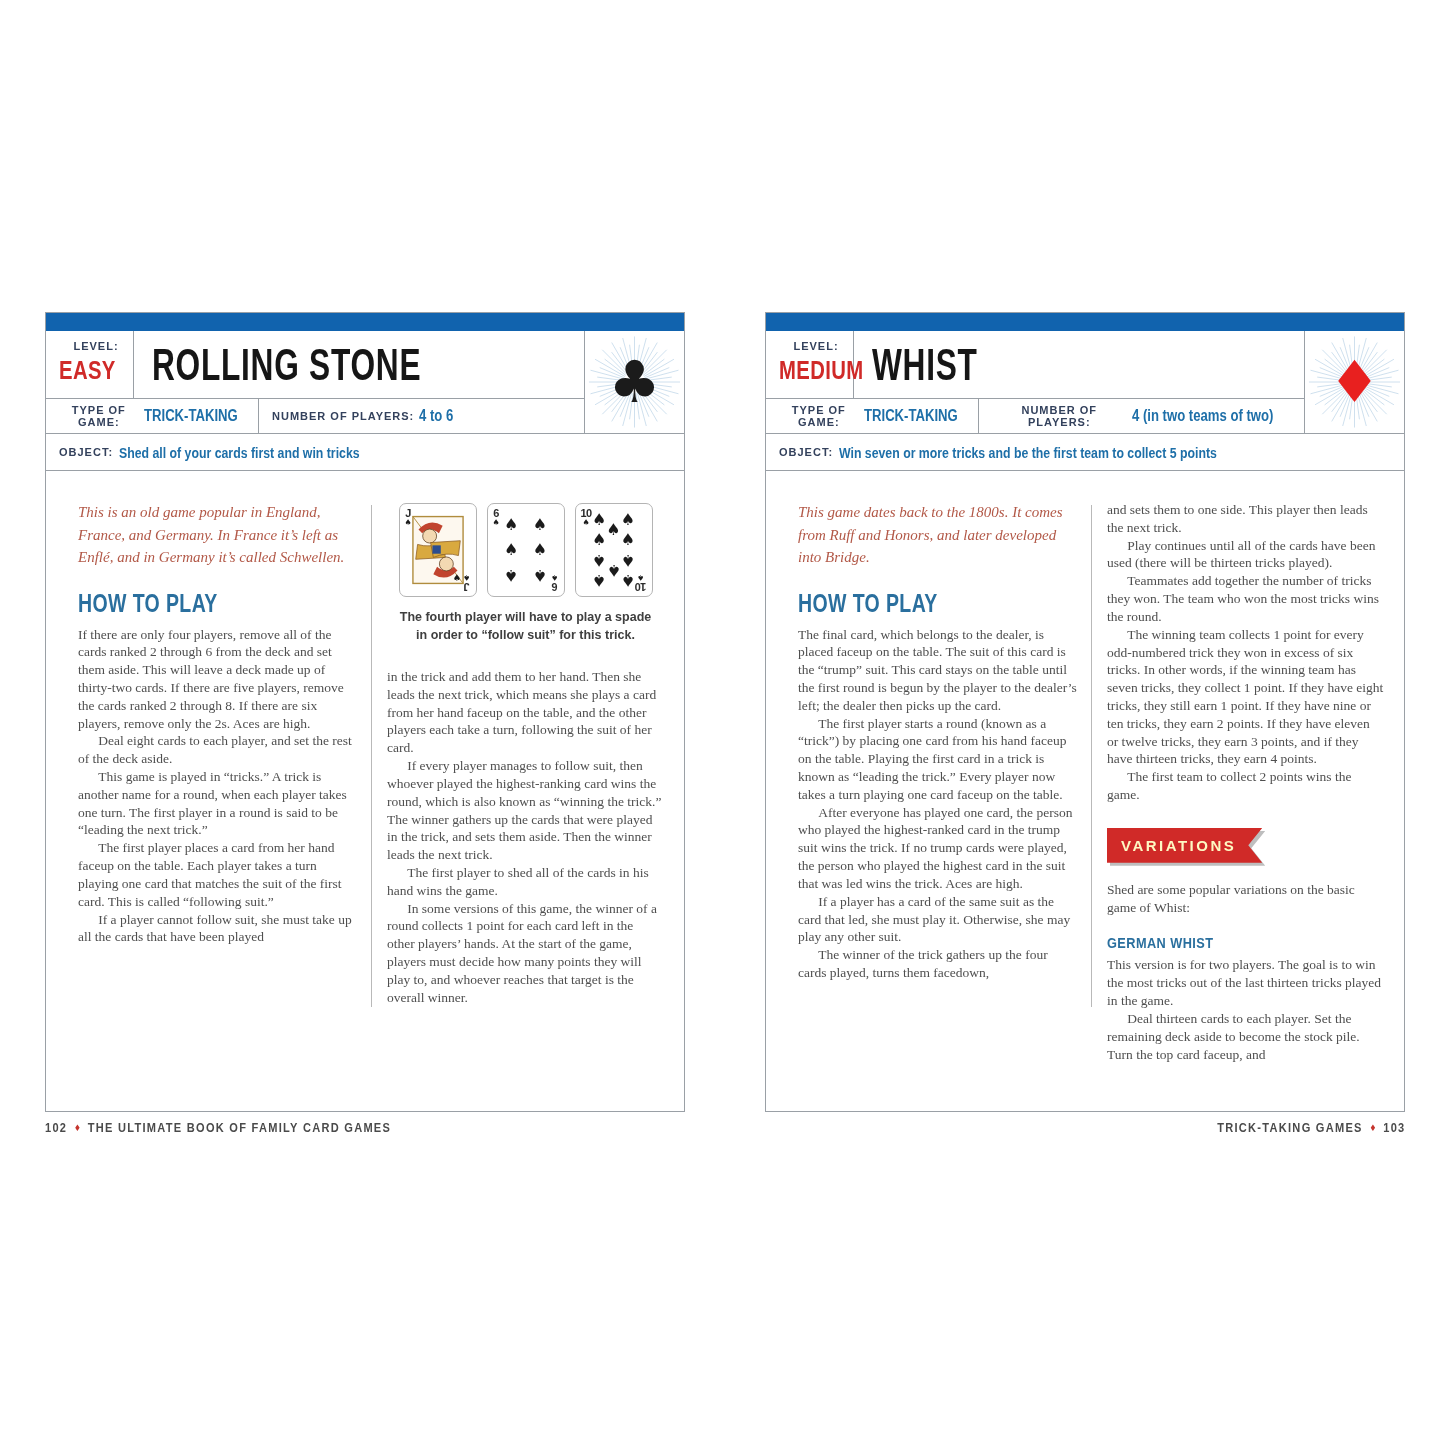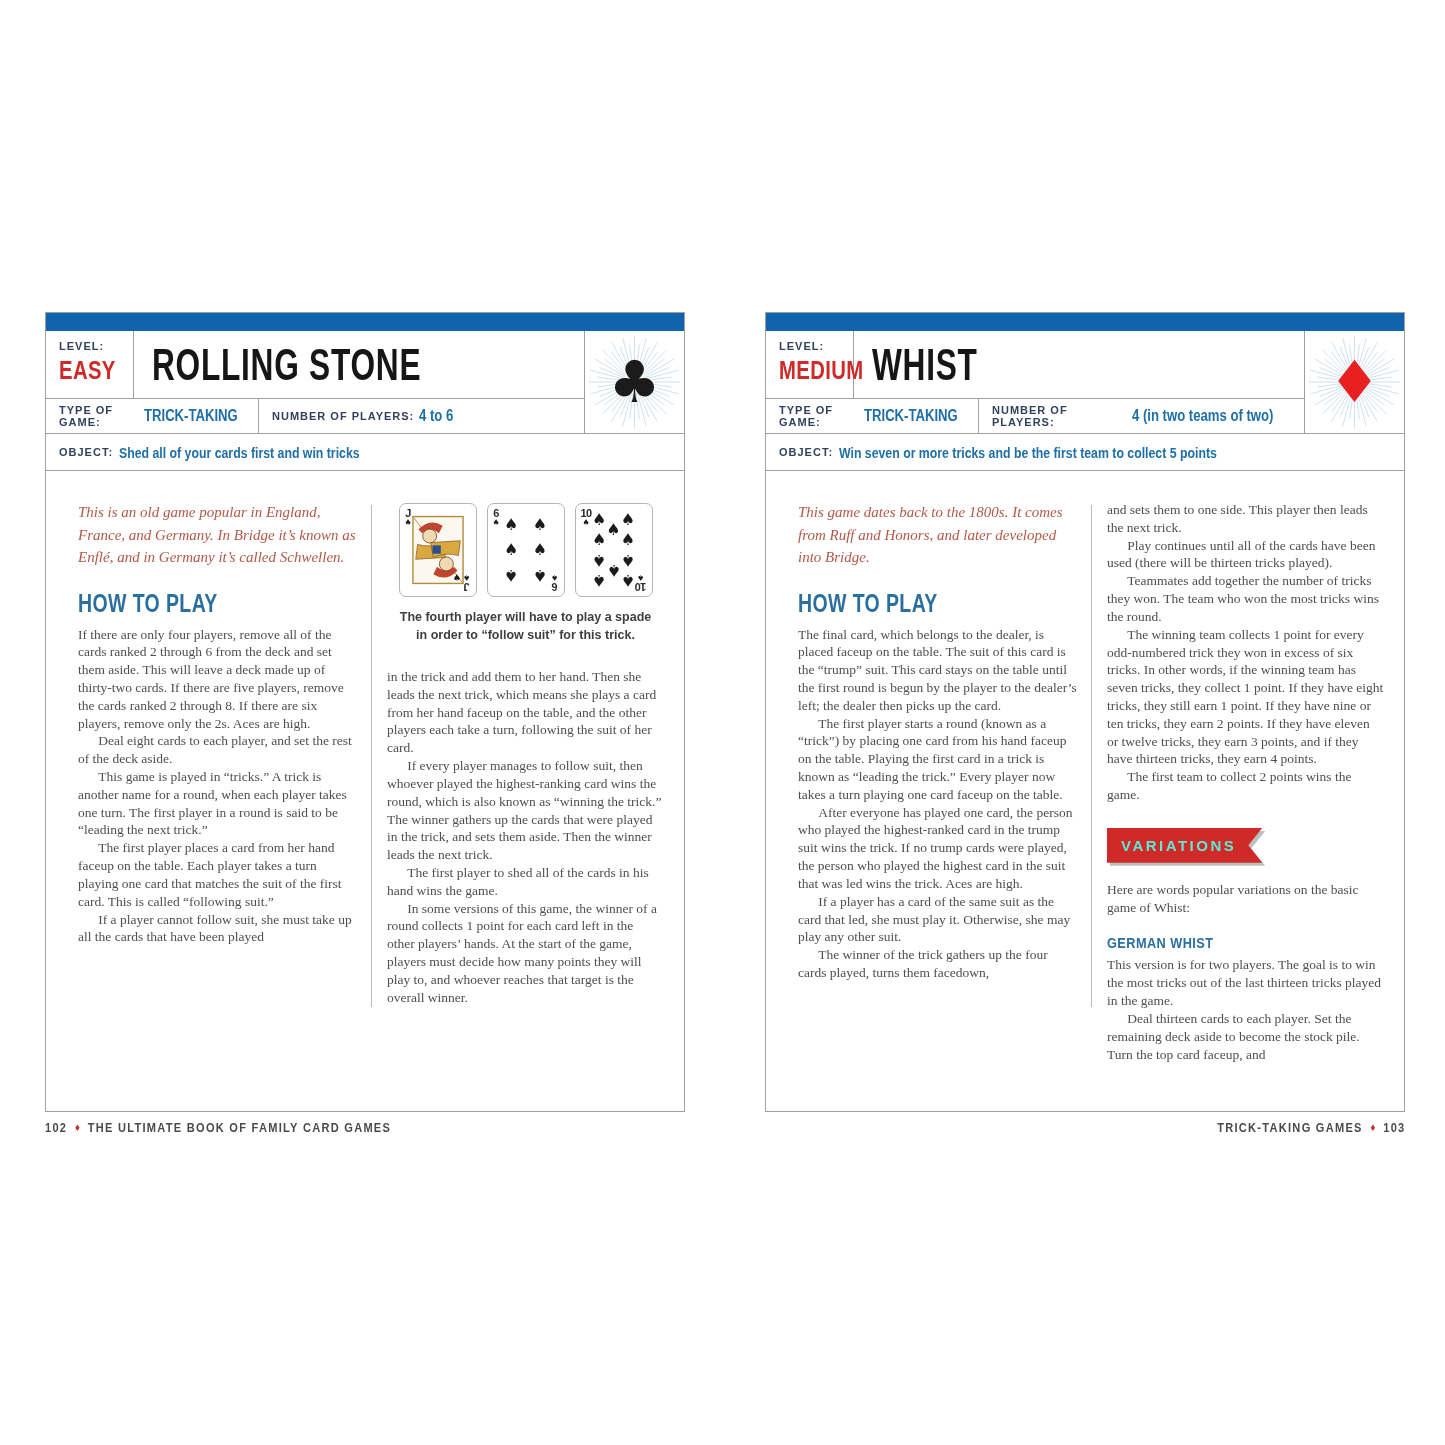--- a/index.html
+++ b/index.html
@@ -26,21 +26,21 @@
   .page.right{left:765px;}
 
   .blue-bar{height:18px;background:var(--bar-blue);}
 
   
   .hdr{display:flex;border-bottom:1px solid var(--border-gray);}
   .hdr-left{flex:1;min-width:0;}
   .row-a{display:flex;height:68px;border-bottom:1px solid var(--border-gray);}
   .level-cell{width:88px;border-right:1px solid var(--border-gray);padding:9px 0 0 13px;}
   .label{font-family:"Liberation Sans",sans-serif;font-weight:bold;font-size:11px;
-         letter-spacing:1px;color:var(--label-dark);}
+         letter-spacing:1px;color:var(--label-dark);text-align:center;}
   .level-value{display:inline-block;font-family:"Liberation Sans",sans-serif;font-weight:bold;
          font-size:26px;color:var(--accent-red);transform:scaleX(0.78);transform-origin:left center;
          letter-spacing:0.5px;margin-top:3px;}
   .title-cell{flex:1;display:flex;align-items:center;padding-left:18px;min-width:0;}
   .game-title{display:inline-block;font-family:"Liberation Sans",sans-serif;font-weight:bold;
          font-size:44px;color:#161616;letter-spacing:1px;transform:scaleX(0.72);
          transform-origin:left center;white-space:nowrap;}
   .row-b{display:flex;height:34px;align-items:stretch;}
   .type-cell{width:213px;border-right:1px solid var(--border-gray);display:flex;align-items:center;
          padding-left:13px;gap:5px;}
@@ -86,21 +86,21 @@
   .pip{position:absolute;font-family:"DejaVu Sans",sans-serif;font-size:16px;color:var(--suit-black);
        transform:translate(-50%,-50%);line-height:1;}
   .pip.inv{transform:translate(-50%,-50%) rotate(180deg);}
   .face-art{position:absolute;inset:10px 12px;}
   .face-art svg{width:100%;height:100%;}
   .card-caption{font-family:"Liberation Sans",sans-serif;font-weight:bold;font-size:12.5px;
         line-height:1.4;color:#3f3f3f;text-align:center;margin:12px auto 24px;max-width:258px;}
 
   
   .ribbon-wrap{margin:24px 0 18px;filter:drop-shadow(3px 3px 0 rgba(70,70,70,0.35));}
-  .ribbon{display:inline-block;background:var(--accent-red);color:#5eead4;
+  .ribbon{display:inline-block;background:var(--accent-red);color:#fef9c3;
         font-family:"Liberation Sans",sans-serif;font-weight:bold;font-size:15px;
         letter-spacing:2.5px;padding:9px 26px 9px 14px;
         clip-path:polygon(0 0,100% 0,calc(100% - 14px) 50%,100% 100%,0 100%);}
   .sub-heading{margin:18px 0 4px;}
   .sub-heading span{display:inline-block;font-family:"Liberation Sans",sans-serif;font-weight:bold;
         font-size:15px;color:var(--heading-blue);letter-spacing:0.5px;transform:scaleX(0.85);
         transform-origin:left center;}
   .variations-intro{font-size:13.5px;line-height:1.32;}
 
   
@@ -193,21 +193,21 @@
           </svg>
         <span class="suit-glyph club">♣</span>
       </div>
     </div>
     <div class="object-row">
       <span class="label">OBJECT:</span>
       <span class="hdr-value object-value">Shed all of your cards first and win tricks</span>
     </div>
     <div class="content">
       <div class="col c1">
-        <div class="intro">This is an old game popular in England, France, and Germany. In Bridge it’s known as Enflé, and in Germany it’s called Schwellen.</div>
+        <div class="intro">This is an old game popular in England, France, and Germany. In France it’s left as Enflé, and in Germany it’s called Schwellen.</div>
         <div class="howto"><span>HOW TO PLAY</span></div>
         <div class="para-list">
 
         <p>If there are only four players, remove all of the cards ranked 2 through 6 from the deck and set them aside. This will leave a deck made up of thirty-two cards. If there are five players, remove the cards ranked 2 through 8. If there are six players, remove only the 2s. Aces are high.</p>
             <p>Deal eight cards to each player, and set the rest of the deck aside.</p>
             <p>This game is played in “tricks.” A trick is another name for a round, when each player takes one turn. The first player in a round is said to be “leading the next trick.”</p>
             <p>The first player places a card from her hand faceup on the table. Each player takes a turn playing one card that matches the suit of the first card. This is called “following suit.”</p>
             <p>If a player cannot follow suit, she must take up all the cards that have been played</p>
           </div>
       </div>
@@ -391,21 +391,21 @@
 
         <p>and sets them to one side. This player then leads the next trick.</p>
             <p>Play continues until all of the cards have been used (there will be thirteen tricks played).</p>
             <p>Teammates add together the number of tricks they won. The team who won the most tricks wins the round.</p>
             <p>The winning team collects 1 point for every odd-numbered trick they won in excess of six tricks. In other words, if the winning team has seven tricks, they collect 1 point. If they have eight tricks, they still earn 1 point. If they have nine or ten tricks, they earn 2 points. If they have eleven or twelve tricks, they earn 3 points, and if they have thirteen tricks, they earn 4 points.</p>
             <p>The first team to collect 2 points wins the game.</p>
           </div>
         <div class="ribbon-wrap">
           <span class="ribbon">VARIATIONS</span>
         </div>
-        <p class="variations-intro">Here are words popular variations on the basic game of Whist:</p>
+        <p class="variations-intro">Shed are some popular variations on the basic game of Whist:</p>
         <div class="sub-heading"><span>GERMAN WHIST</span></div>
         <div class="para-list">
 
         <p>This version is for two players. The goal is to win the most tricks out of the last thirteen tricks played in the game.</p>
             <p>Deal thirteen cards to each player. Set the remaining deck aside to become the stock pile. Turn the top card faceup, and</p>
           </div>
       </div>
     </div>
   </div>
 

